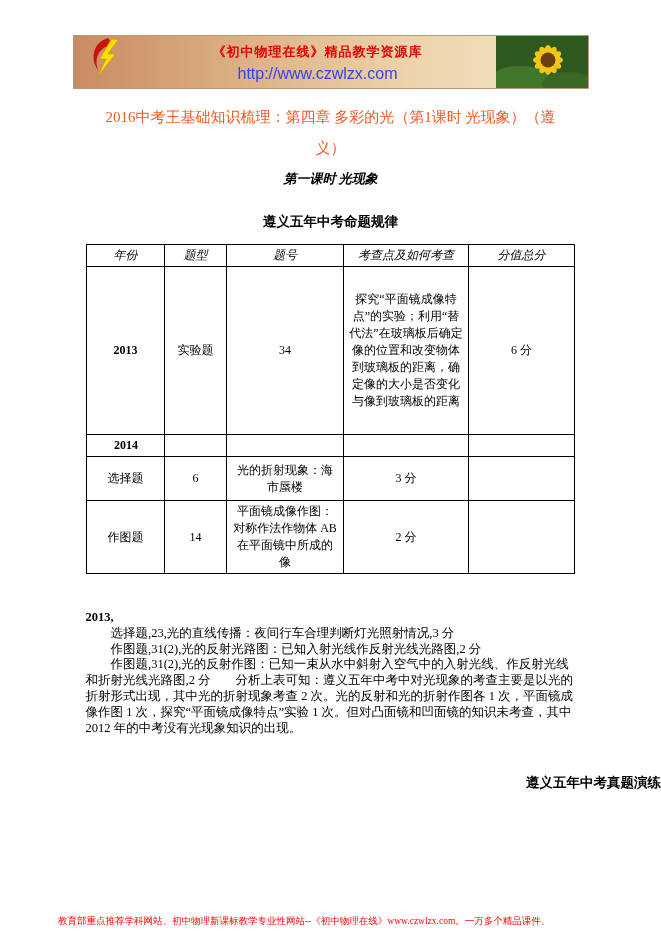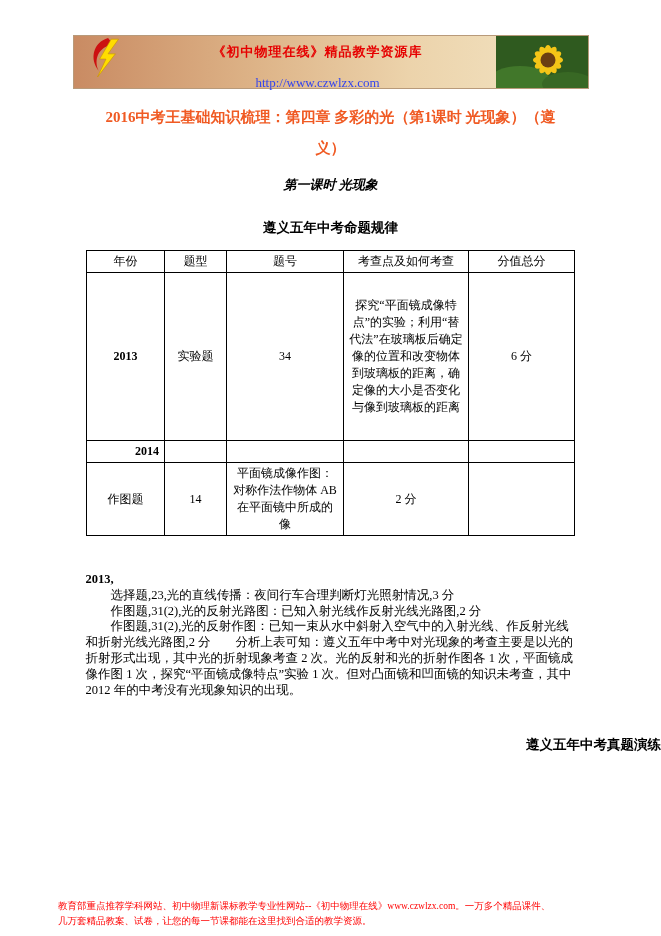--- a/index.html
+++ b/index.html
@@ -12,50 +12,50 @@
   
   .banner{
     width:516px;height:54px;margin:35px auto 0 auto;
     display:flex;align-items:flex-start;
     background:linear-gradient(90deg,#c98b63 0%,#ddb387 35%,#ecd3ab 65%,#f3e6c6 100%);
     border:1px solid #b89a7a;box-sizing:border-box;
   }
   .banner-logo{width:66px;display:flex;align-items:center;justify-content:center;}
   .banner-center{flex:1;text-align:center;padding-top:7px;}
   .banner-title{font-weight:bold;font-size:13px;letter-spacing:1px;color:var(--banner-title,#e60000);}
-  .banner-url{font-size:13px;margin-top:14px;color:var(--banner-url,#3344ee);font-family:Liberation Serif, serif;}
+  .banner-url{font-size:16px;margin-top:4px;color:var(--banner-url,#3344ee);font-family:Liberation Sans, sans-serif;}
   .banner-photo{width:92px;overflow:hidden;}
 
   
   .doc-title{
-    margin-top:13px;text-align:center;font-weight:bold;font-size:15px;
+    margin-top:13px;text-align:center;font-weight:normal;font-size:15px;
     line-height:31px;color:var(--title,#f05a23);
   }
   .doc-subtitle{
-    margin-top:12px;text-align:center;font-style:italic;font-weight:bold;font-size:13px;
+    margin-top:6px;text-align:center;font-style:italic;font-weight:bold;font-size:13px;
   }
   .section-heading{
     margin-top:25px;text-align:center;font-weight:bold;font-size:13.5px;
   }
   .section-heading.second{margin-top:38px;text-align:right;}
 
   
   table.exam{
     width:488px;margin:13px auto 0 auto;border-collapse:collapse;
     font-size:12px;line-height:17px;table-layout:fixed;
   }
   table.exam th,table.exam td{
     border:1px solid var(--table-border,#000);
     text-align:center;vertical-align:middle;padding:2px 5px;
     word-break:break-all;box-sizing:border-box;
   }
-  table.exam th{font-weight:normal;height:22px;}
+  table.exam th{font-weight:normal;height:22px;font-style:italic;}
   td.bold{font-weight:bold;}
   tr.row-2015 td{height:168px;}
-  tr.row-2014 td{height:20px;text-align:right;padding-left:6px;}
+  tr.row-2014 td{height:20px;text-align:center;padding-left:6px;}
   tr.row-choice td{height:44px;}
   tr.row-draw td{height:58px;}
 
   
   .history{width:490px;margin:16px auto 0 auto;font-size:12.5px;line-height:15.8px;}
   .history p{margin:0;padding:0;}
   .history .year{font-weight:bold;margin-top:36px;}
   .history .indent{text-indent:2em;}
 
   
@@ -132,20 +132,27 @@
       <td>探究“平面镜成像特点”的实验；利用“替代法”在玻璃板后确定像的位置和改变物体到玻璃板的距离，确定像的大小是否变化与像到玻璃板的距离</td>
       <td>6 分</td>
     </tr>
     <tr class="row-2014">
       <td class="bold">2014</td>
       <td></td>
       <td></td>
       <td></td>
       <td></td>
     </tr>
+    <tr class="row-choice">
+      <td>选择题</td>
+      <td>6</td>
+      <td>光的折射现象：海市蜃楼</td>
+      <td>3 分</td>
+      <td></td>
+    </tr>
     <tr class="row-draw">
       <td>作图题</td>
       <td>14</td>
       <td>平面镜成像作图：对称作法作物体 AB 在平面镜中所成的像</td>
       <td>2 分</td>
       <td></td>
     </tr>
   </tbody>
     </table>
 
@@ -153,16 +160,15 @@
     <p class="year">2013,</p>
     <p class="indent">选择题,23,光的直线传播：夜间行车合理判断灯光照射情况,3 分</p>
     <p class="indent">作图题,31(2),光的反射光路图：已知入射光线作反射光线光路图,2 分</p>
     <p class="indent">作图题,31(2),光的反射作图：已知一束从水中斜射入空气中的入射光线、作反射光线和折射光线光路图,2 分　　分析上表可知：遵义五年中考中对光现象的考查主要是以光的折射形式出现，其中光的折射现象考查 2 次。光的反射和光的折射作图各 1 次，平面镜成像作图 1 次，探究“平面镜成像特点”实验 1 次。但对凸面镜和凹面镜的知识未考查，其中 2012 年的中考没有光现象知识的出现。</p>
   </div>
 
   <div class="section-heading second">遵义五年中考真题演练</div>
 
   <div class="footer">
     <div>教育部重点推荐学科网站、初中物理新课标教学专业性网站--《初中物理在线》www.czwlzx.com。一万多个精品课件、</div>
-    <div>几万套精品教案、试卷，让您的每一节课都能在这里找到合适的教学资源。</div>
   </div>
 
 </div>
 
 </body></html>

